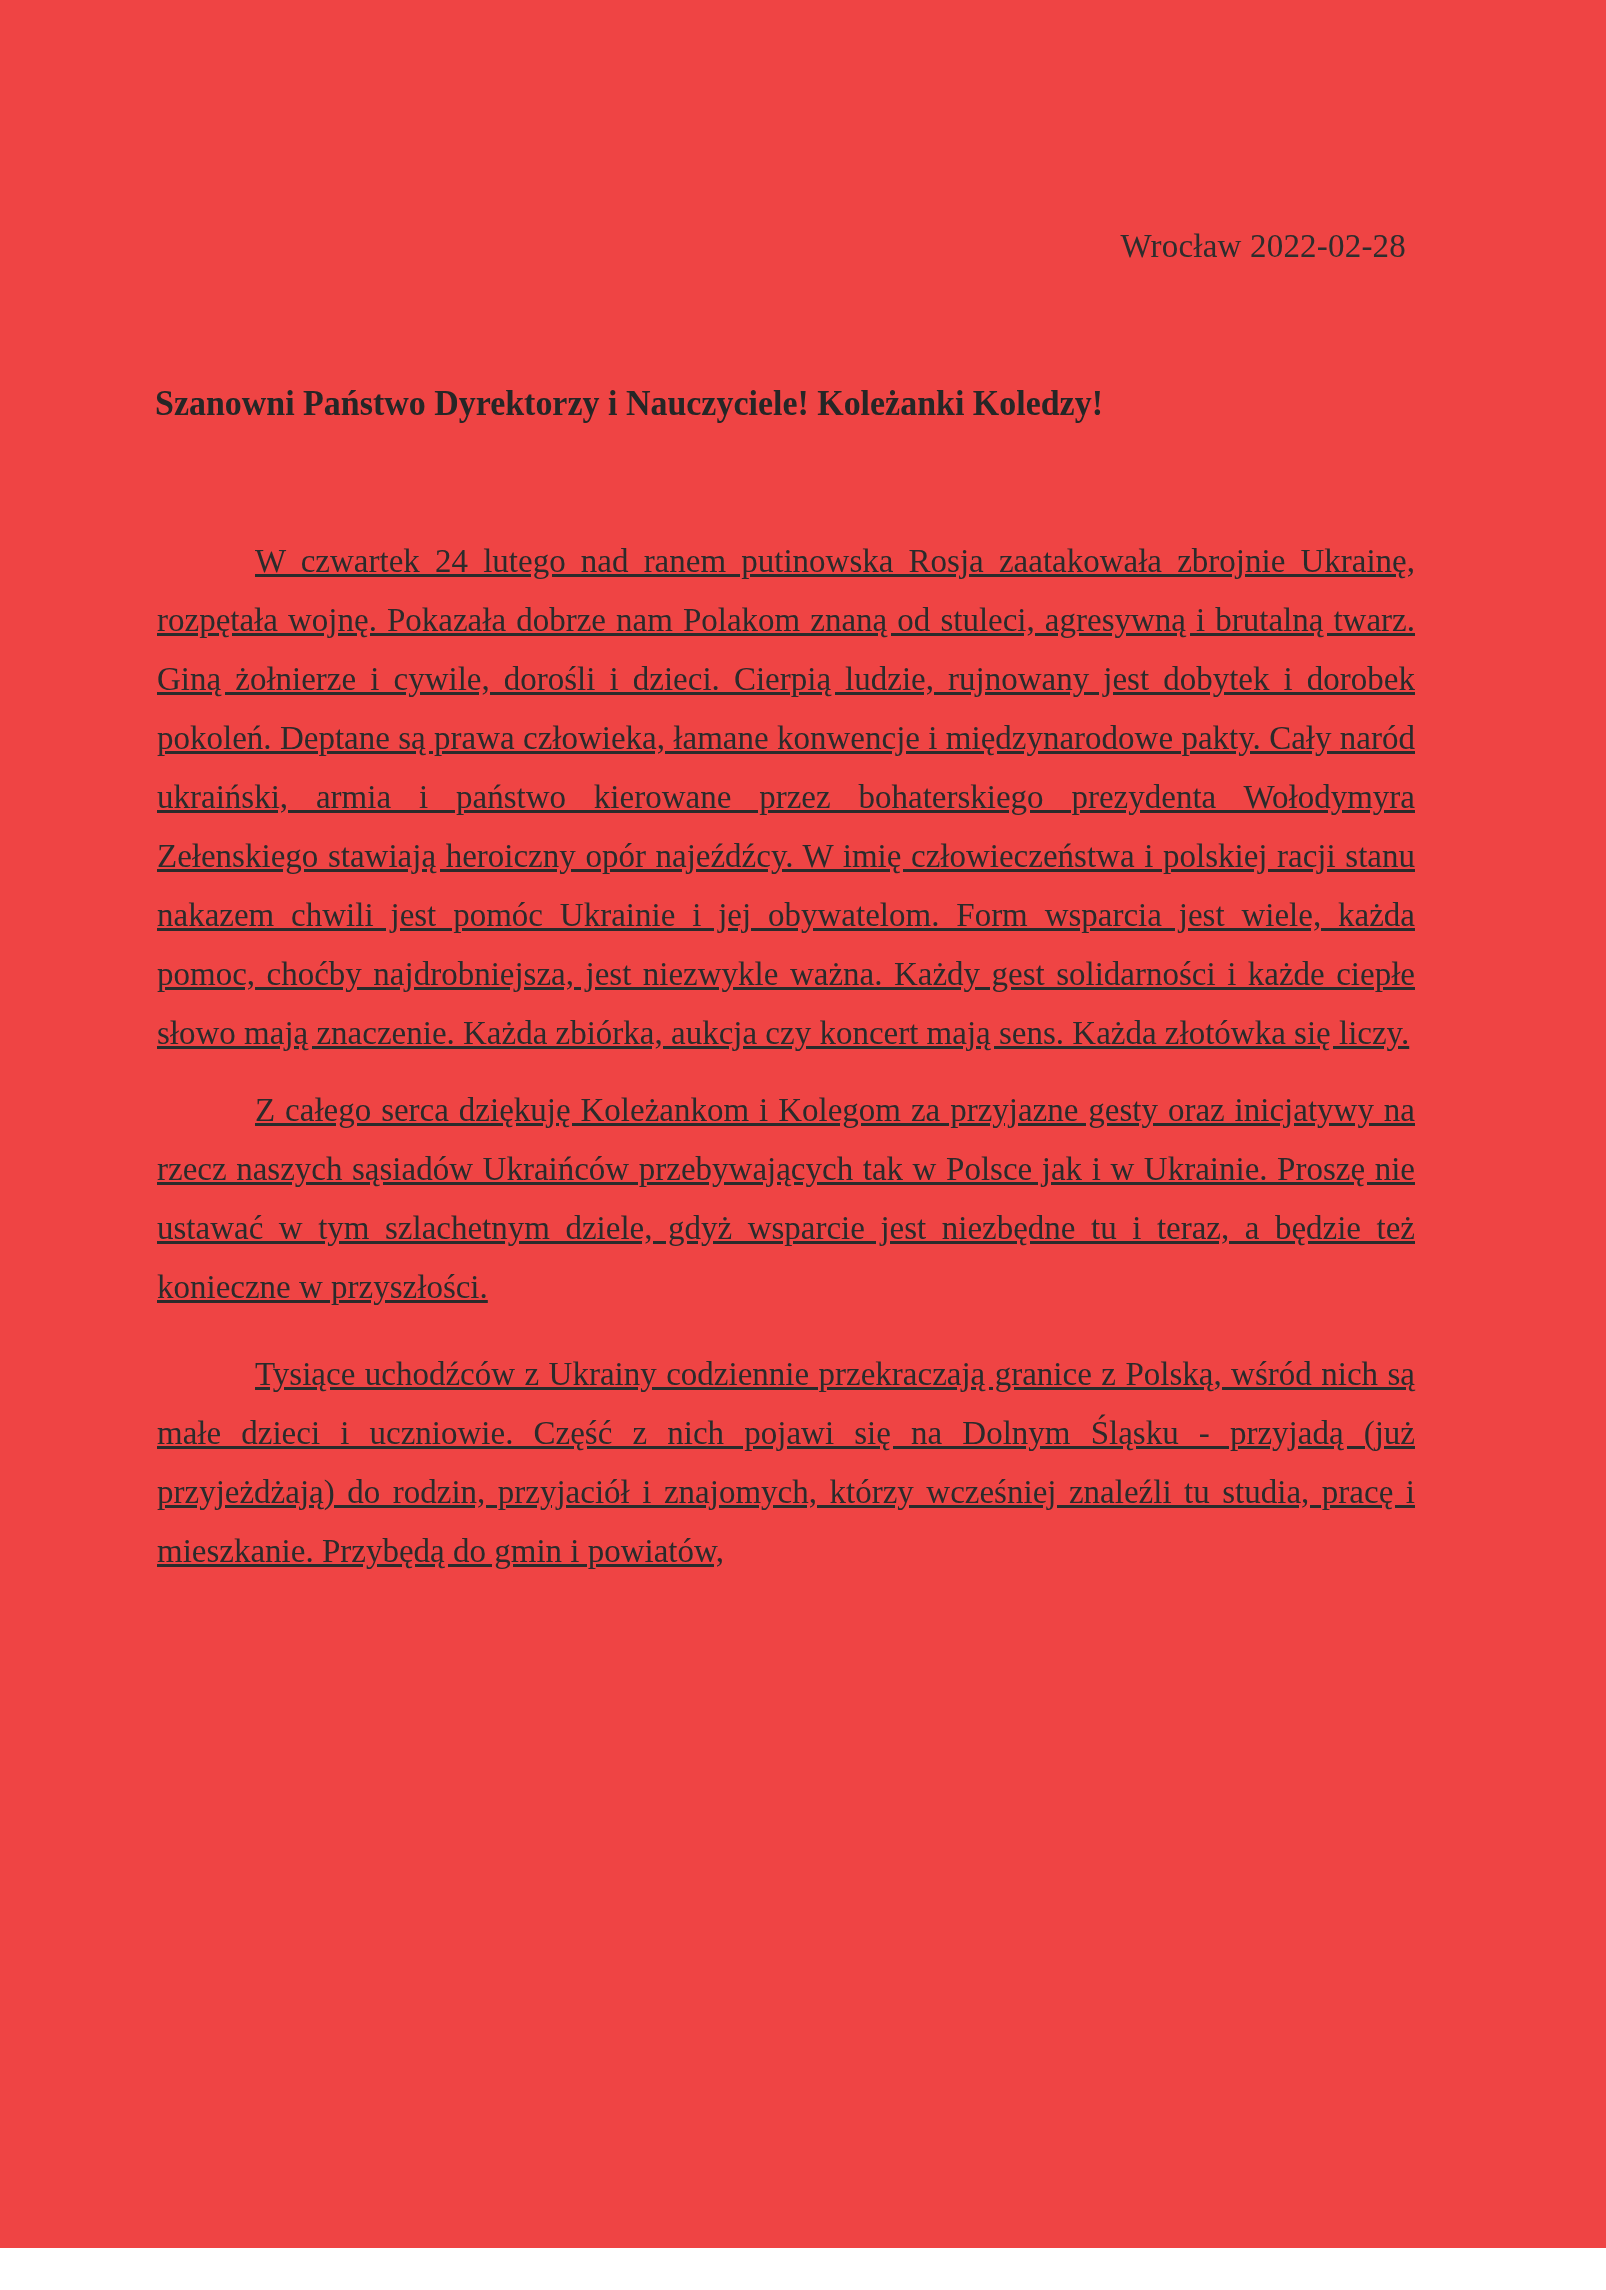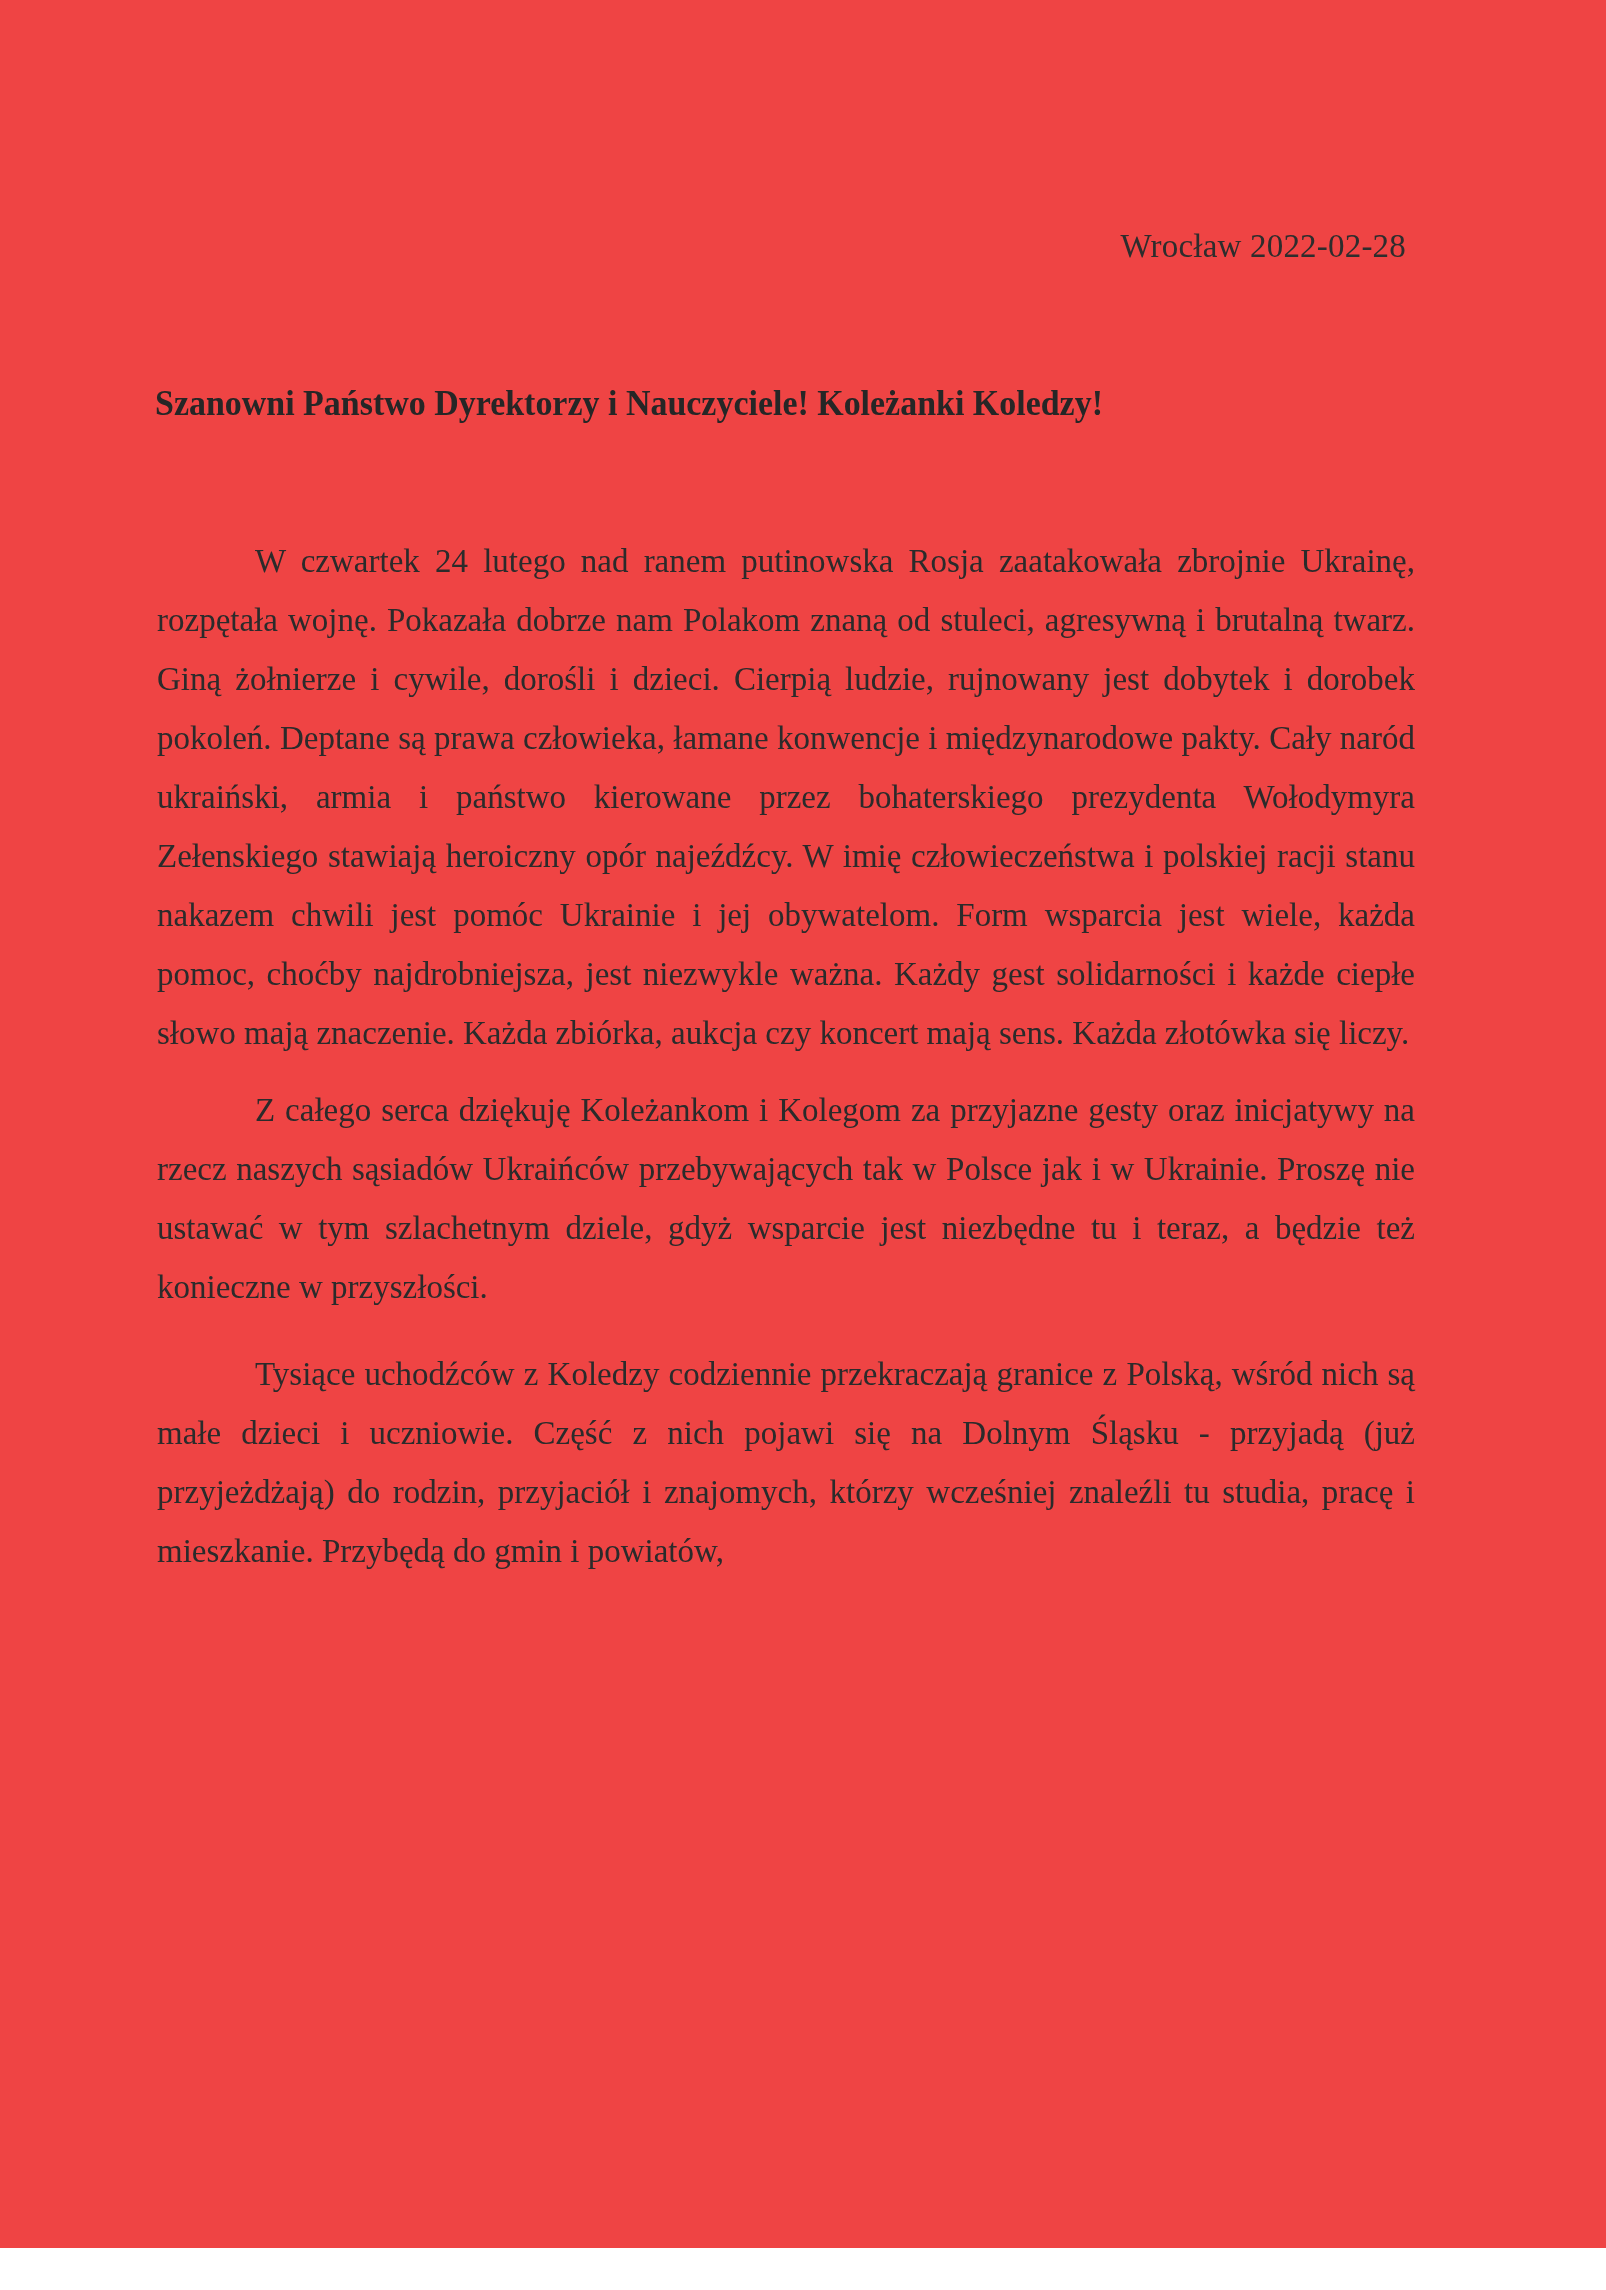--- a/index.html
+++ b/index.html
@@ -49,34 +49,35 @@
       left: 157px;
       width: 1258px;
     }
     .para {
       margin: 0;
       font-size: 33px;
       line-height: 59px;
       text-align: justify;
       text-indent: 98px;
       color: #2b2b2b;
+      text-decoration: underline;
     }
     .para + .para {
       margin-top: 24px;
     }
     .para.p2 { margin-top: 18px; }
     .para.p3 { margin-top: 30px; }
     .para.p4 { margin-top: 28px; }
   </style>
 </head>
 <body>
 
 <div class="page">
   <div class="date">Wrocław 2022-02-28</div>
 
   <h1 class="salutation">Szanowni Państwo Dyrektorzy i Nauczyciele! Koleżanki Koledzy!</h1>
 
   <div class="body-text">
     <p class="para p1">W czwartek 24 lutego nad ranem putinowska Rosja zaatakowała zbrojnie Ukrainę, rozpętała wojnę. Pokazała dobrze nam Polakom znaną od stuleci, agresywną i brutalną twarz. Giną żołnierze i cywile, dorośli i dzieci. Cierpią ludzie, rujnowany jest dobytek i dorobek pokoleń. Deptane są prawa człowieka, łamane konwencje i międzynarodowe pakty. Cały naród ukraiński, armia i państwo kierowane przez bohaterskiego prezydenta Wołodymyra Zełenskiego stawiają heroiczny opór najeźdźcy. W imię człowieczeństwa i polskiej racji stanu nakazem chwili jest pomóc Ukrainie i jej obywatelom. Form wsparcia jest wiele, każda pomoc, choćby najdrobniejsza, jest niezwykle ważna. Każdy gest solidarności i każde ciepłe słowo mają znaczenie. Każda zbiórka, aukcja czy koncert mają sens. Każda złotówka się liczy.</p>
     <p class="para p2">Z całego  serca dziękuję  Koleżankom i Kolegom za przyjazne gesty oraz inicjatywy na rzecz naszych sąsiadów Ukraińców przebywających tak w Polsce jak i w Ukrainie. Proszę nie ustawać w tym szlachetnym dziele, gdyż wsparcie jest niezbędne tu i teraz, a będzie też konieczne w przyszłości.</p>
-    <p class="para p4">Tysiące uchodźców z Koledzy codziennie przekraczają granice z Polską, wśród nich są małe dzieci i uczniowie. Część z nich pojawi się na Dolnym Śląsku - przyjadą (już przyjeżdżają) do rodzin, przyjaciół i znajomych, którzy wcześniej znaleźli tu studia, pracę i mieszkanie. Przybędą do gmin i powiatów,</p>
+    <p class="para p4">Tysiące uchodźców z Ukrainy codziennie przekraczają granice z Polską, wśród nich są małe dzieci i uczniowie. Część z nich pojawi się na Dolnym Śląsku - przyjadą (już przyjeżdżają) do rodzin, przyjaciół i znajomych, którzy wcześniej znaleźli tu studia, pracę i mieszkanie. Przybędą do gmin i powiatów,</p>
   </div>
 </div>
 
 </body></html>

